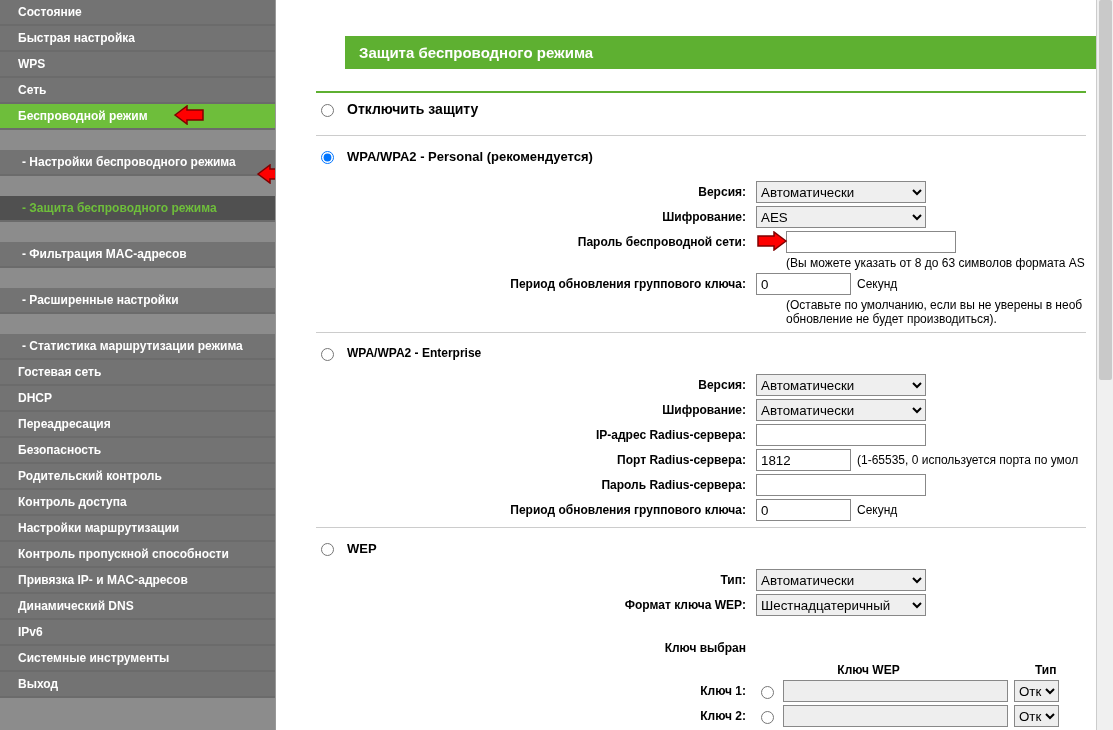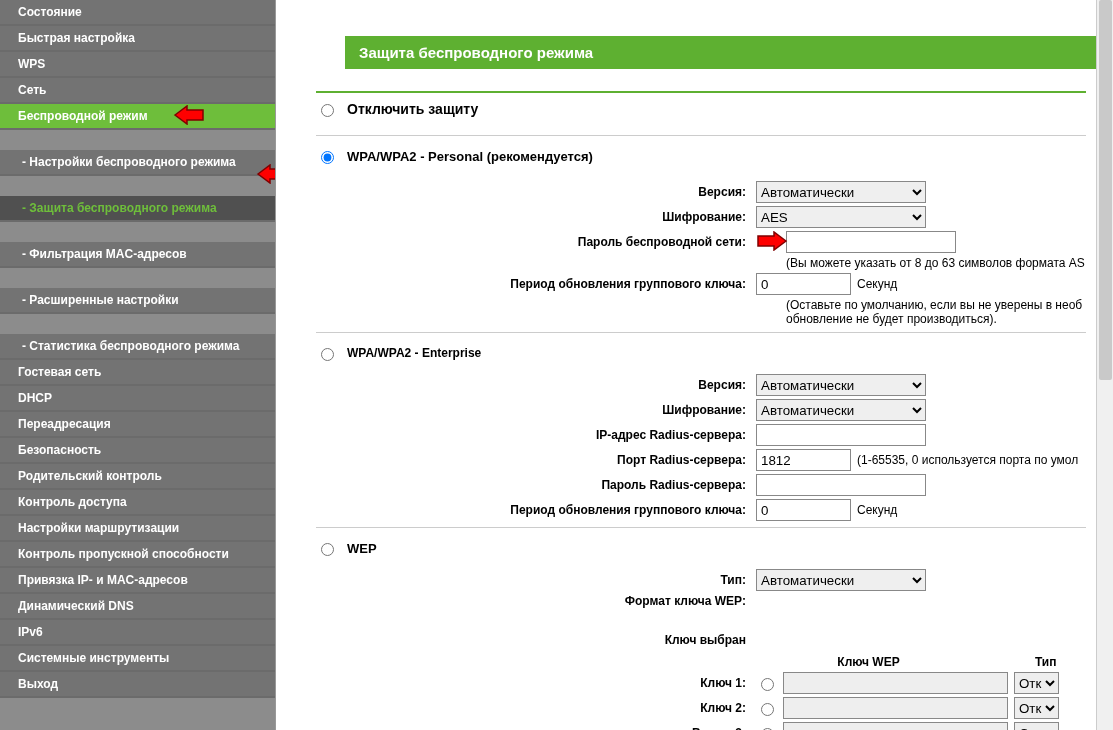--- a/index.html
+++ b/index.html
@@ -109,21 +109,21 @@
             <polygon points="2,10 14,1 14,5 30,5 30,15 14,15 14,19" fill="#ff0000" stroke="#800000" stroke-width="1.5"></polygon>
           </svg>
       </span>
     </div>
     <div class="nav-item sub"><span>- Настройки беспроводного режима</span></div>
     <div class="nav-item sub sub-active" style="position:relative;">
       <span>- Защита беспроводного режима</span>
     </div>
     <div class="nav-item sub"><span>- Фильтрация MAC-адресов</span></div>
     <div class="nav-item sub"><span>- Расширенные настройки</span></div>
-    <div class="nav-item sub"><span>- Статистика беспроводного режима</span></div>
+    <div class="nav-item sub"><span>- Статистика маршрутизации режима</span></div>
     <div class="nav-item"><span>Гостевая сеть</span></div>
     <div class="nav-item"><span>DHCP</span></div>
     <div class="nav-item"><span>Переадресация</span></div>
     <div class="nav-item"><span>Безопасность</span></div>
     <div class="nav-item"><span>Родительский контроль</span></div>
     <div class="nav-item"><span>Контроль доступа</span></div>
     <div class="nav-item"><span>Настройки маршрутизации</span></div>
     <div class="nav-item"><span>Контроль пропускной способности</span></div>
     <div class="nav-item"><span>Привязка IP- и MAC-адресов</span></div>
     <div class="nav-item"><span>Динамический DNS</span></div>
@@ -244,20 +244,23 @@
       </div>
       <div style="height:10px;"></div>
       <div class="field-row">
         <div class="field-label"><span>Тип:</span></div>
         <div class="field-widget">
             <select class="std"><option>Автоматически</option></select>
           </div>
       </div>
       <div class="field-row">
         <div class="field-label"><span>Формат ключа WEP:</span></div>
+        <div class="field-widget">
+            <select class="std"><option>Шестнадцатеричный</option></select>
+          </div>
       </div>
       <div class="field-row">
         <div class="field-label"><span>Ключ выбран</span></div>
         <div class="field-widget" style="gap:14px;margin-top:44px;">
           <span class="c1" style="width:225px;text-align:center;font-weight:bold;"><span>Ключ WEP</span></span>
           <span class="c2" style="width:60px;text-align:right;font-weight:bold;padding-left:40px;"><span>Тип</span></span>
         </div>
       </div>
 
       <div class="field-row">

